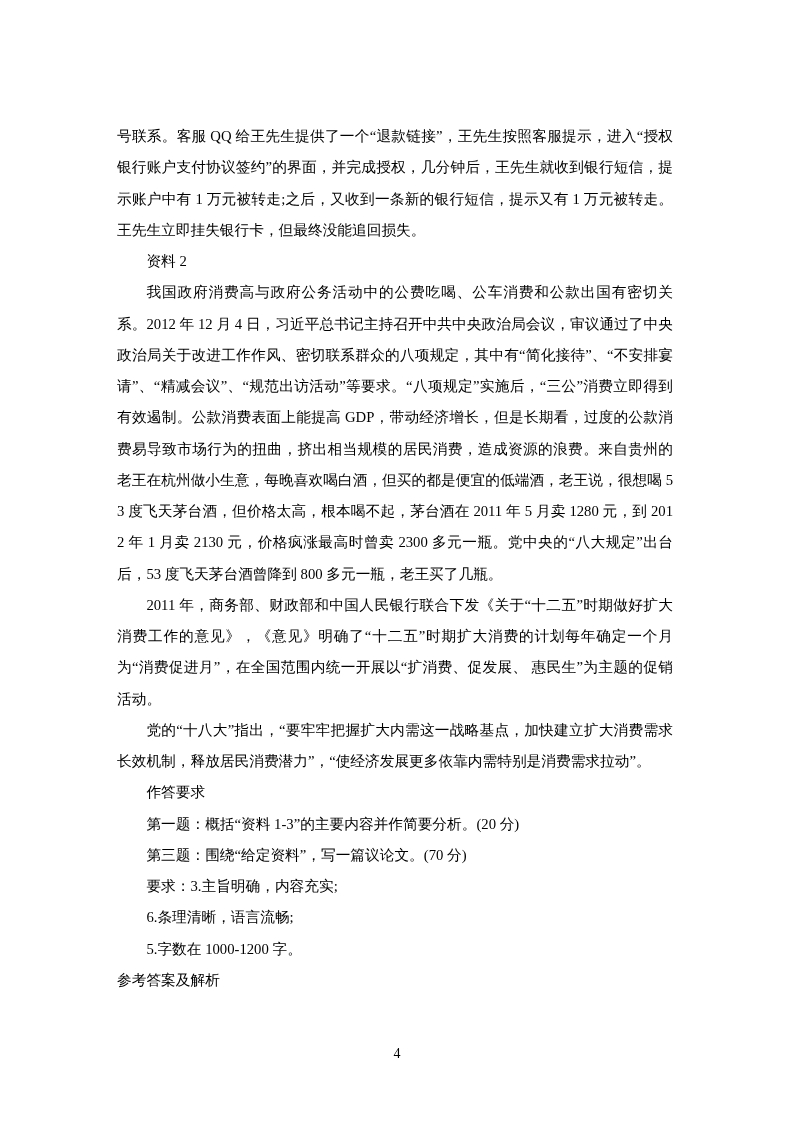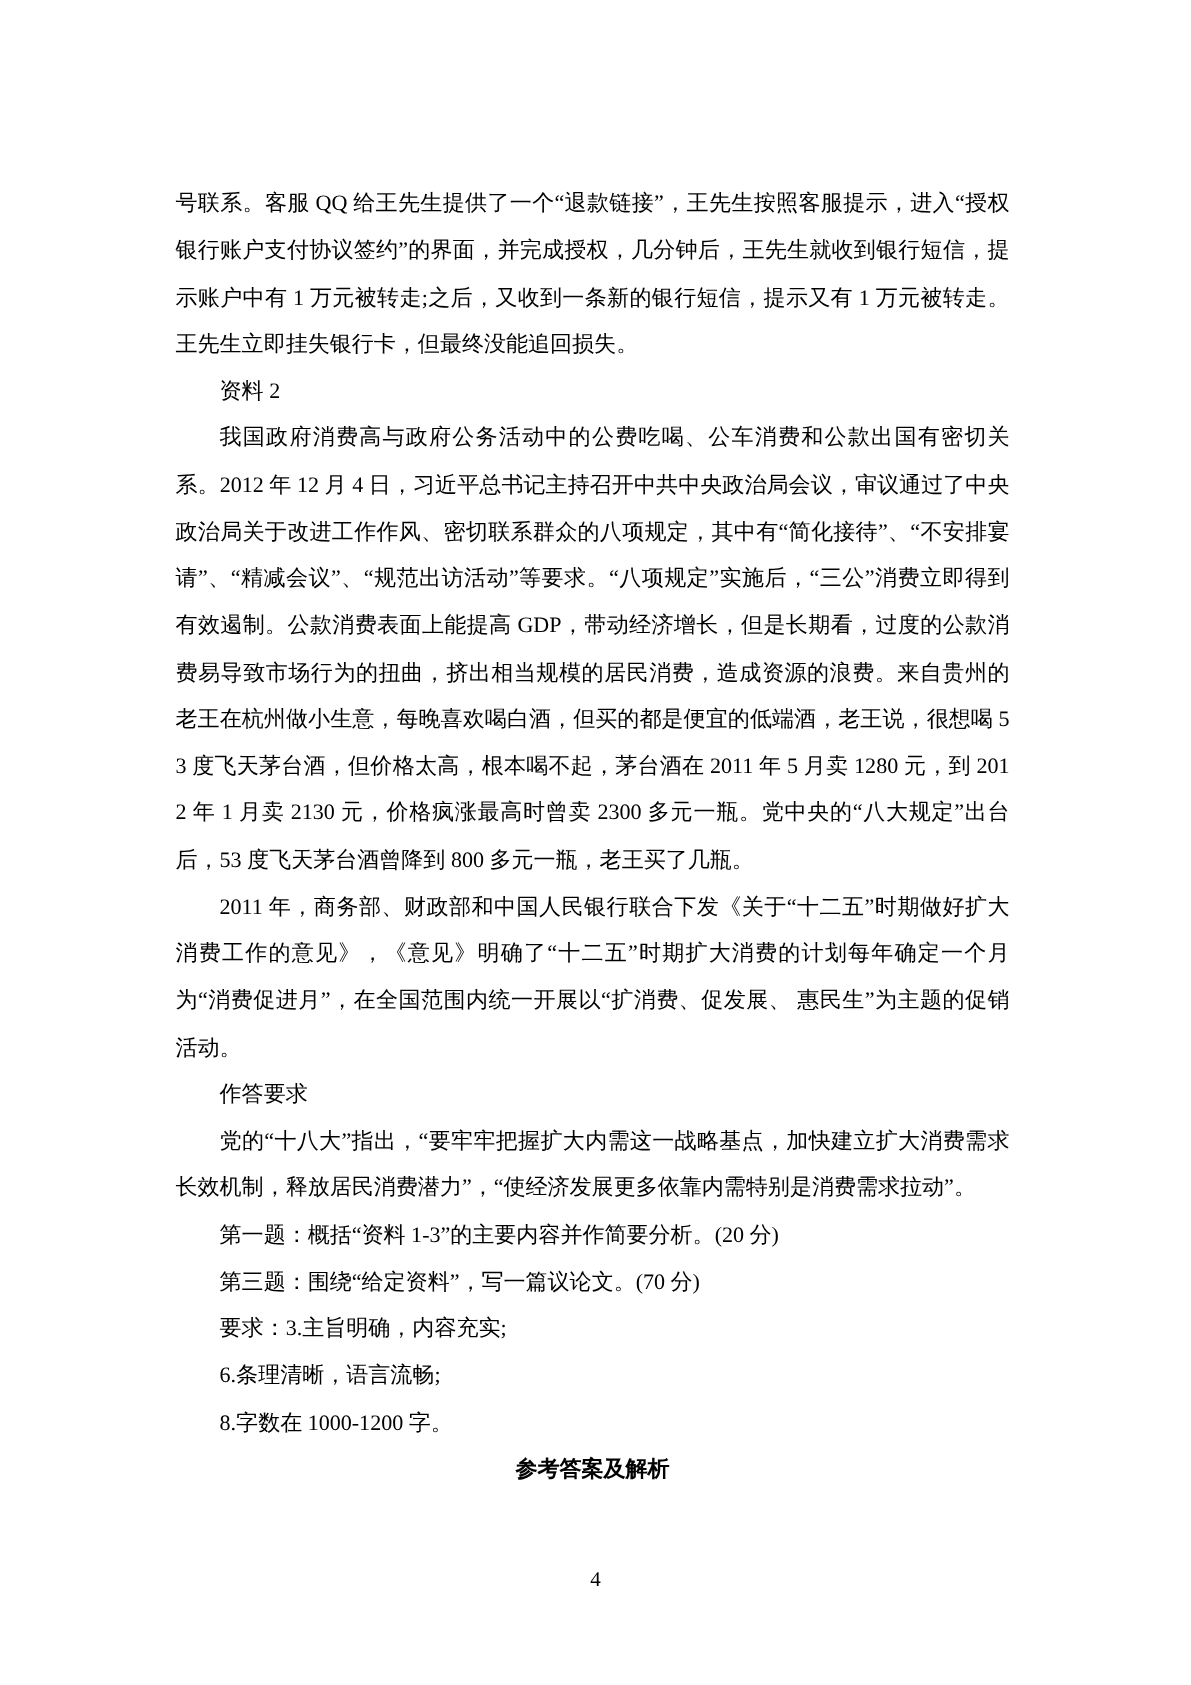--- a/index.html
+++ b/index.html
@@ -28,22 +28,22 @@
     font-size: 14.7px;
     line-height: 31.25px;
     text-align: justify;
     text-justify: inter-ideograph;
     word-break: break-all;
   }
   .content p.indent {
     text-indent: 2em;
   }
   .content p.heading {
-    font-weight: bold;
-    text-align: center;
+    font-weight: normal;
+    text-align: left;
     text-indent: 0;
   }
   .pagenum {
     position: absolute;
     left: 0;
     top: 1038px;
     width: 794px;
     text-align: center;
     font-size: 14px;
     line-height: 31.25px;
@@ -51,24 +51,24 @@
 </style>
 </head>
 <body>
 
 <div class="page">
   <main class="content" id="content">
       <p class="">号联系。客服 QQ 给王先生提供了一个“退款链接”，王先生按照客服提示，进入“授权银行账户支付协议签约”的界面，并完成授权，几分钟后，王先生就收到银行短信，提示账户中有 1 万元被转走;之后，又收到一条新的银行短信，提示又有 1 万元被转走。王先生立即挂失银行卡，但最终没能追回损失。</p>
       <p class=" indent">资料 2</p>
       <p class=" indent">我国政府消费高与政府公务活动中的公费吃喝、公车消费和公款出国有密切关系。2012 年 12 月 4 日，习近平总书记主持召开中共中央政治局会议，审议通过了中央政治局关于改进工作作风、密切联系群众的八项规定，其中有“简化接待”、“不安排宴请”、“精减会议”、“规范出访活动”等要求。“八项规定”实施后，“三公”消费立即得到有效遏制。公款消费表面上能提高 GDP，带动经济增长，但是长期看，过度的公款消费易导致市场行为的扭曲，挤出相当规模的居民消费，造成资源的浪费。来自贵州的老王在杭州做小生意，每晚喜欢喝白酒，但买的都是便宜的低端酒，老王说，很想喝 53 度飞天茅台酒，但价格太高，根本喝不起，茅台酒在 2011 年 5 月卖 1280 元，到 2012 年 1 月卖 2130 元，价格疯涨最高时曾卖 2300 多元一瓶。党中央的“八大规定”出台后，53 度飞天茅台酒曾降到 800 多元一瓶，老王买了几瓶。</p>
       <p class=" indent">2011 年，商务部、财政部和中国人民银行联合下发《关于“十二五”时期做好扩大消费工作的意见》，《意见》明确了“十二五”时期扩大消费的计划每年确定一个月为“消费促进月”，在全国范围内统一开展以“扩消费、促发展、 惠民生”为主题的促销活动。</p>
+      <p class=" indent">党的“十八大”指出，“要牢牢把握扩大内需这一战略基点，加快建立扩大消费需求长效机制，释放居民消费潜力”，“使经济发展更多依靠内需特别是消费需求拉动”。</p>
       <p class=" indent">作答要求</p>
-      <p class=" indent">党的“十八大”指出，“要牢牢把握扩大内需这一战略基点，加快建立扩大消费需求长效机制，释放居民消费潜力”，“使经济发展更多依靠内需特别是消费需求拉动”。</p>
       <p class=" indent">第一题：概括“资料 1-3”的主要内容并作简要分析。(20 分)</p>
       <p class=" indent">第三题：围绕“给定资料”，写一篇议论文。(70 分)</p>
       <p class=" indent">要求：3.主旨明确，内容充实;</p>
       <p class=" indent">6.条理清晰，语言流畅;</p>
-      <p class=" indent">8.字数在 1000-1200 字。</p>
+      <p class=" indent">5.字数在 1000-1200 字。</p>
       <p class="heading">参考答案及解析</p>
     </main>
 </div>
 
 <div class="pagenum">4</div>
 
 </body></html>

